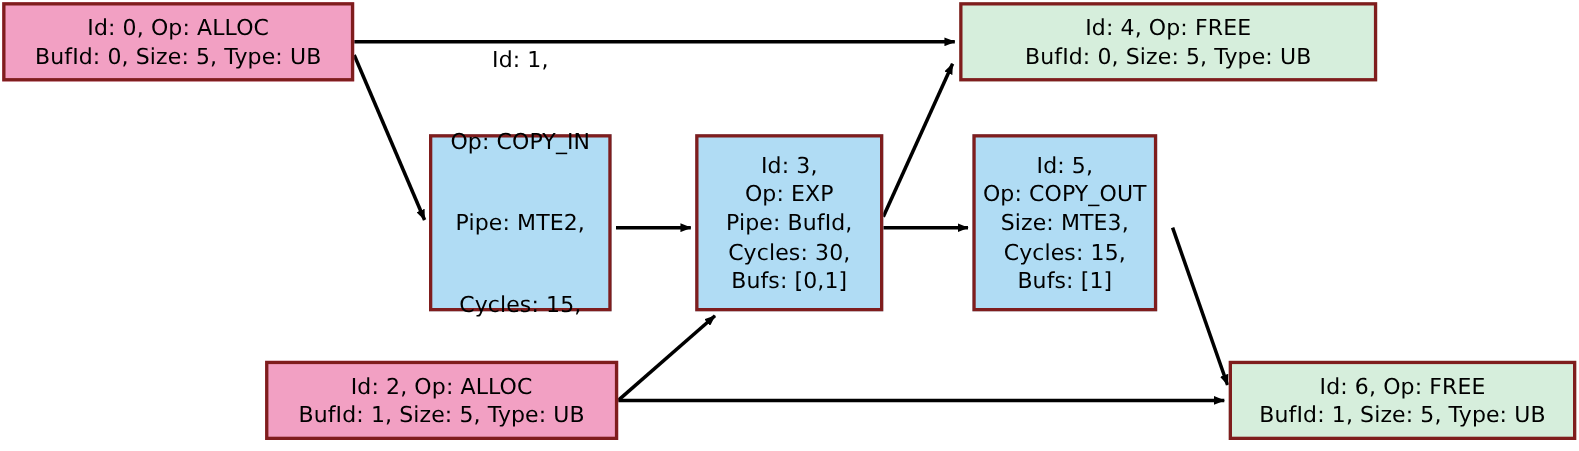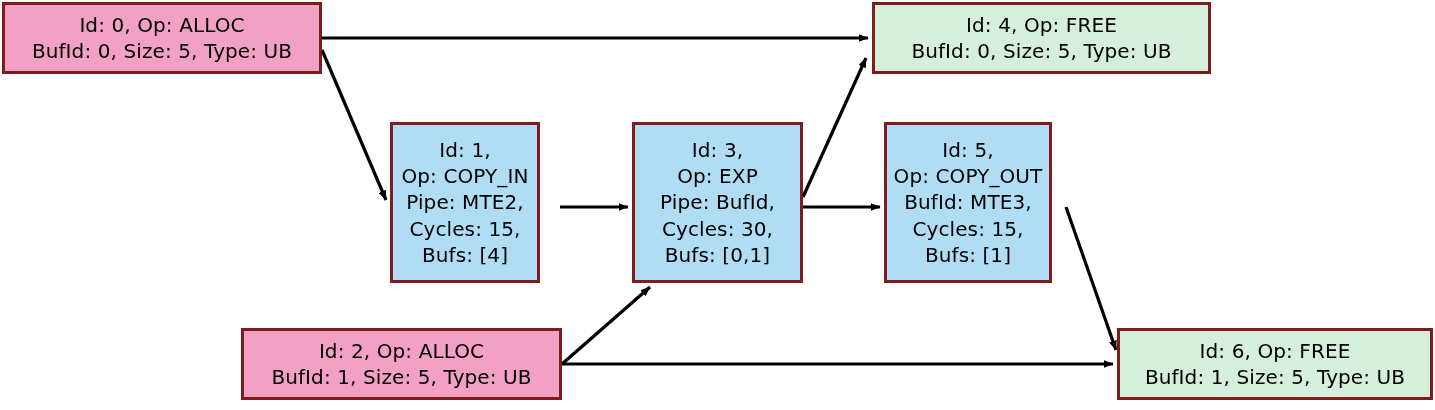--- a/index.html
+++ b/index.html
@@ -46,22 +46,22 @@
   }
   .node .line {
     display: block;
   }
   .node-alloc { background: #f2a0c3; }
   .node-free  { background: #d6eedc; }
   .node-op    { background: #b0dcf4; }
 
   
   #node-0 { left: 2px;    top: 2px;   width: 320px; height: 72px; }
-  #node-4 { left: 872px;  top: 2px;   width: 339px; height: 72px; }
-  #node-1 { left: 390px;  top: 122px; width: 150px; height: 161px; }
+  #node-4 { left: 872px;  top: 2px;   width: 380px; height: 72px; }
+  #node-1 { left: 390px;  top: 122px; width: 166px; height: 161px; gap: 48px; }
   #node-3 { left: 632px;  top: 122px; width: 171px; height: 161px; }
   #node-5 { left: 884px;  top: 122px; width: 168px; height: 161px; }
   #node-2 { left: 241px;  top: 328px; width: 321px; height: 72px; }
   #node-6 { left: 1117px; top: 328px; width: 316px; height: 72px; }
 </style>
 </head>
 <body>
 
 <div id="graph-canvas">
 
@@ -111,21 +111,21 @@
     <span class="line">Id: 3,</span>
     <span class="line">Op: EXP</span>
     <span class="line">Pipe: BufId,</span>
     <span class="line">Cycles: 30,</span>
     <span class="line">Bufs: [0,1]</span>
   </div>
 
   <div class="node node-op" id="node-5">
     <span class="line">Id: 5,</span>
     <span class="line">Op: COPY_OUT</span>
-    <span class="line">BufId: MTE3,</span>
+    <span class="line">Size: MTE3,</span>
     <span class="line">Cycles: 15,</span>
     <span class="line">Bufs: [1]</span>
   </div>
 
   <div class="node node-alloc" id="node-2">
     <span class="line">Id: 2, Op: ALLOC</span>
     <span class="line">BufId: 1, Size: 5, Type: UB</span>
   </div>
 
   <div class="node node-free" id="node-6">

